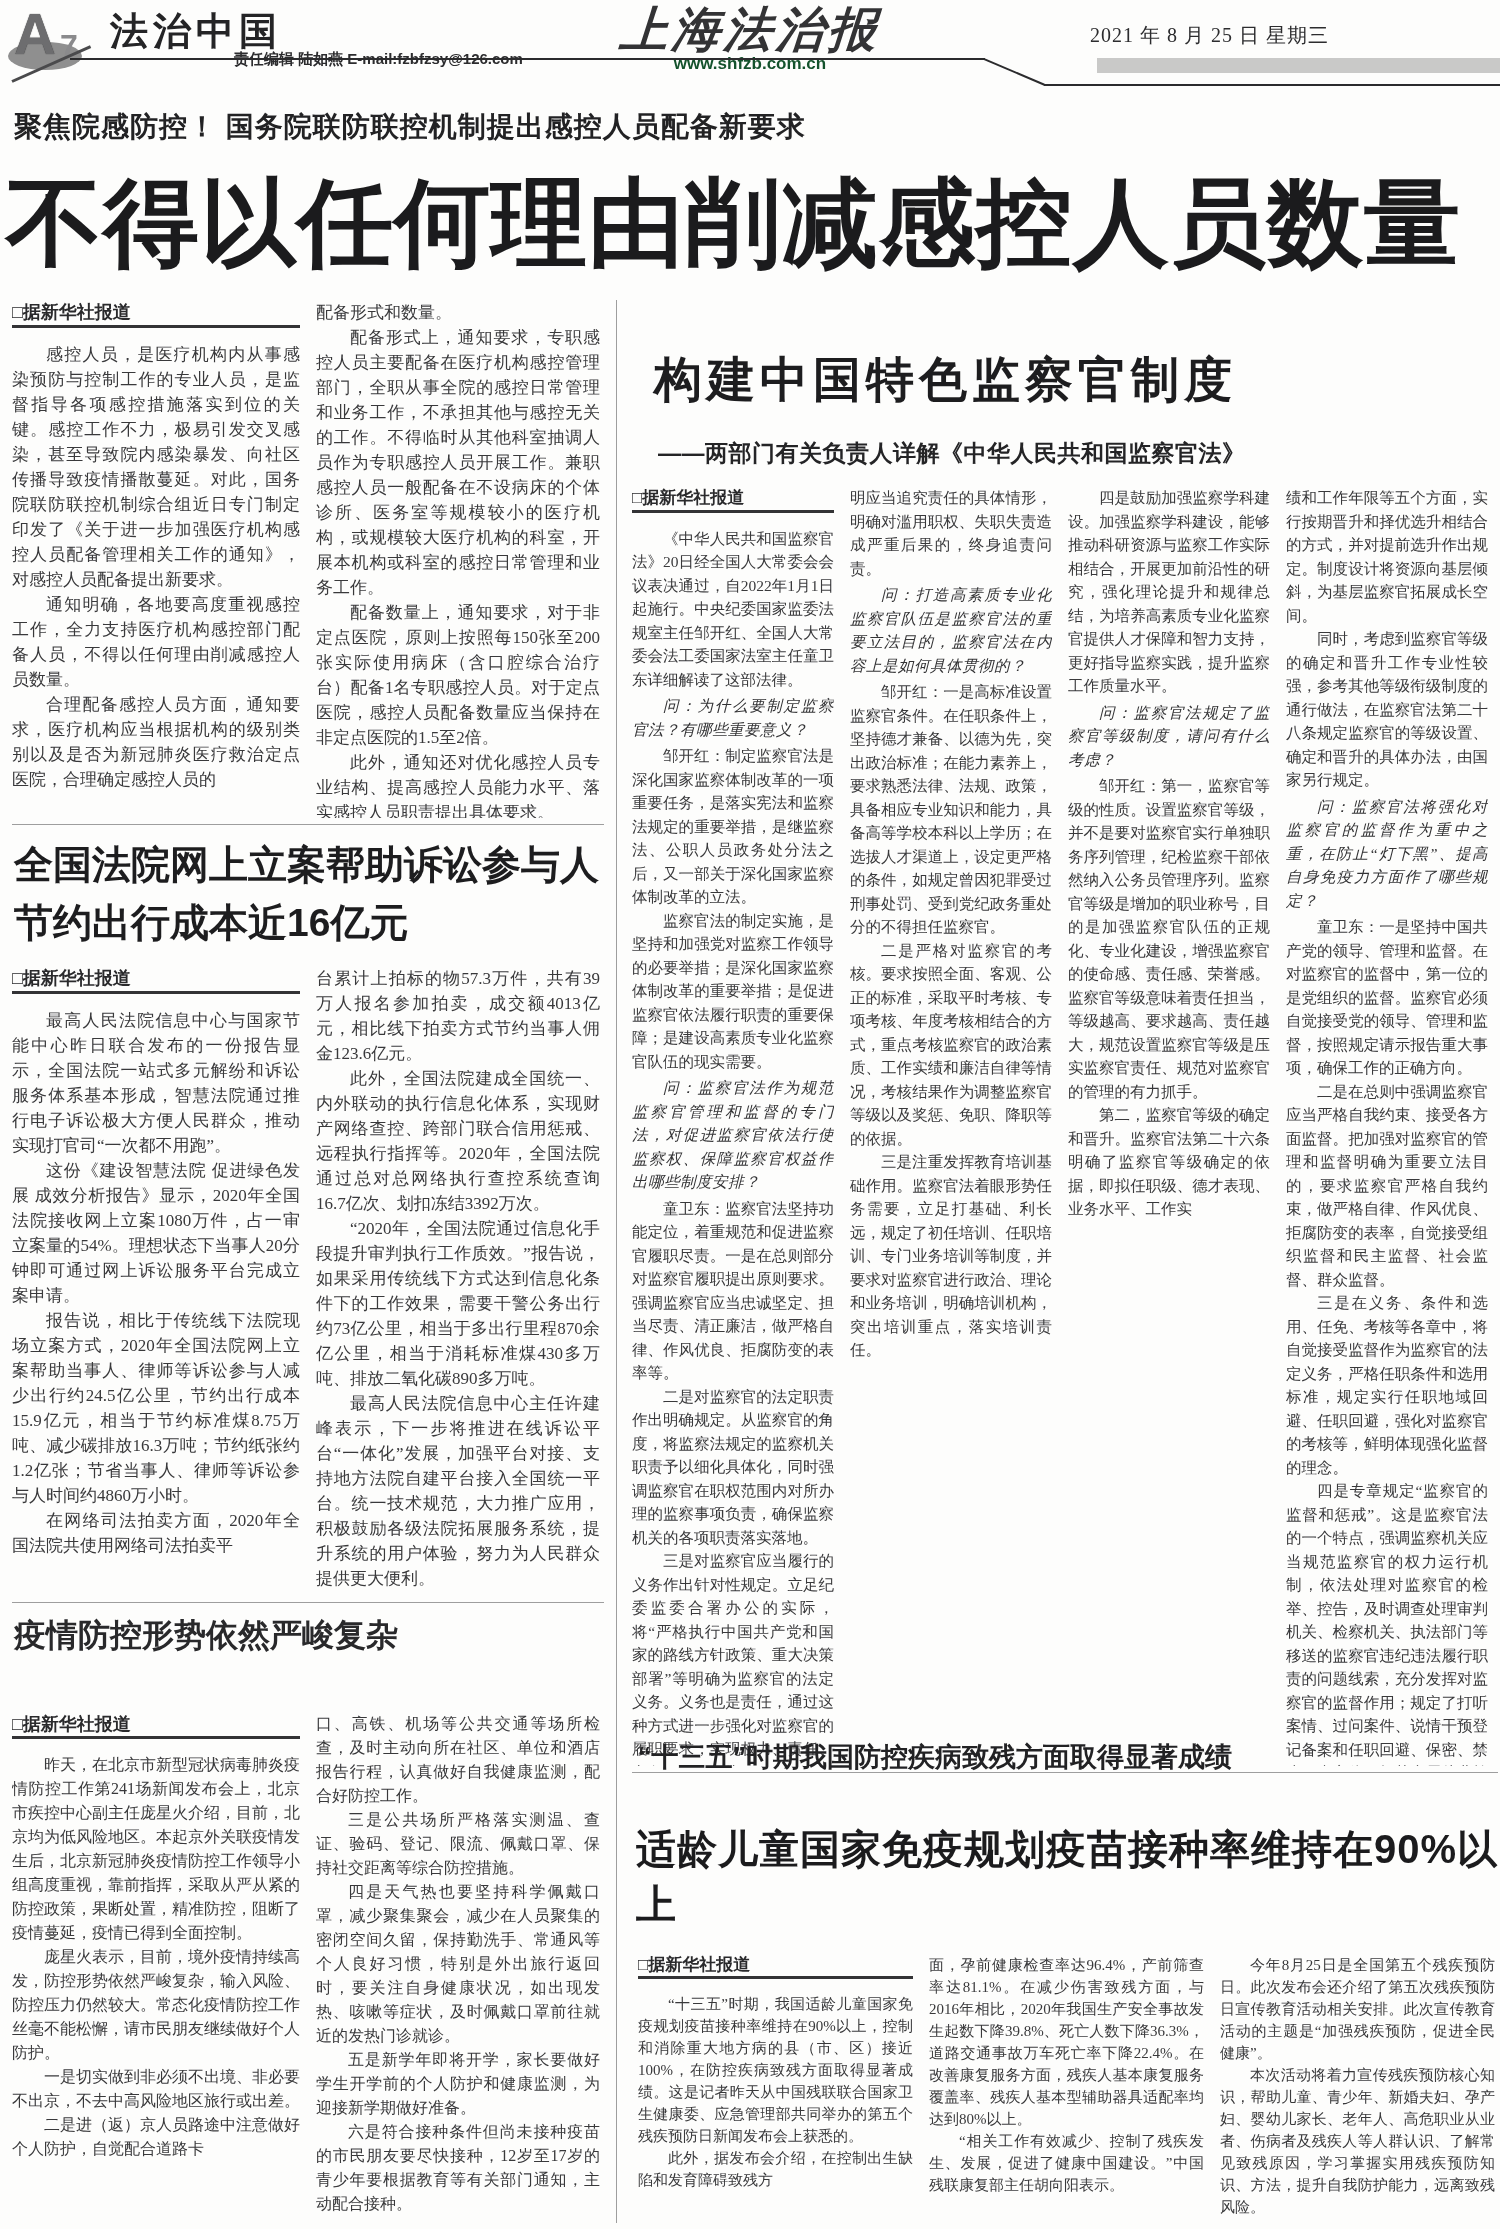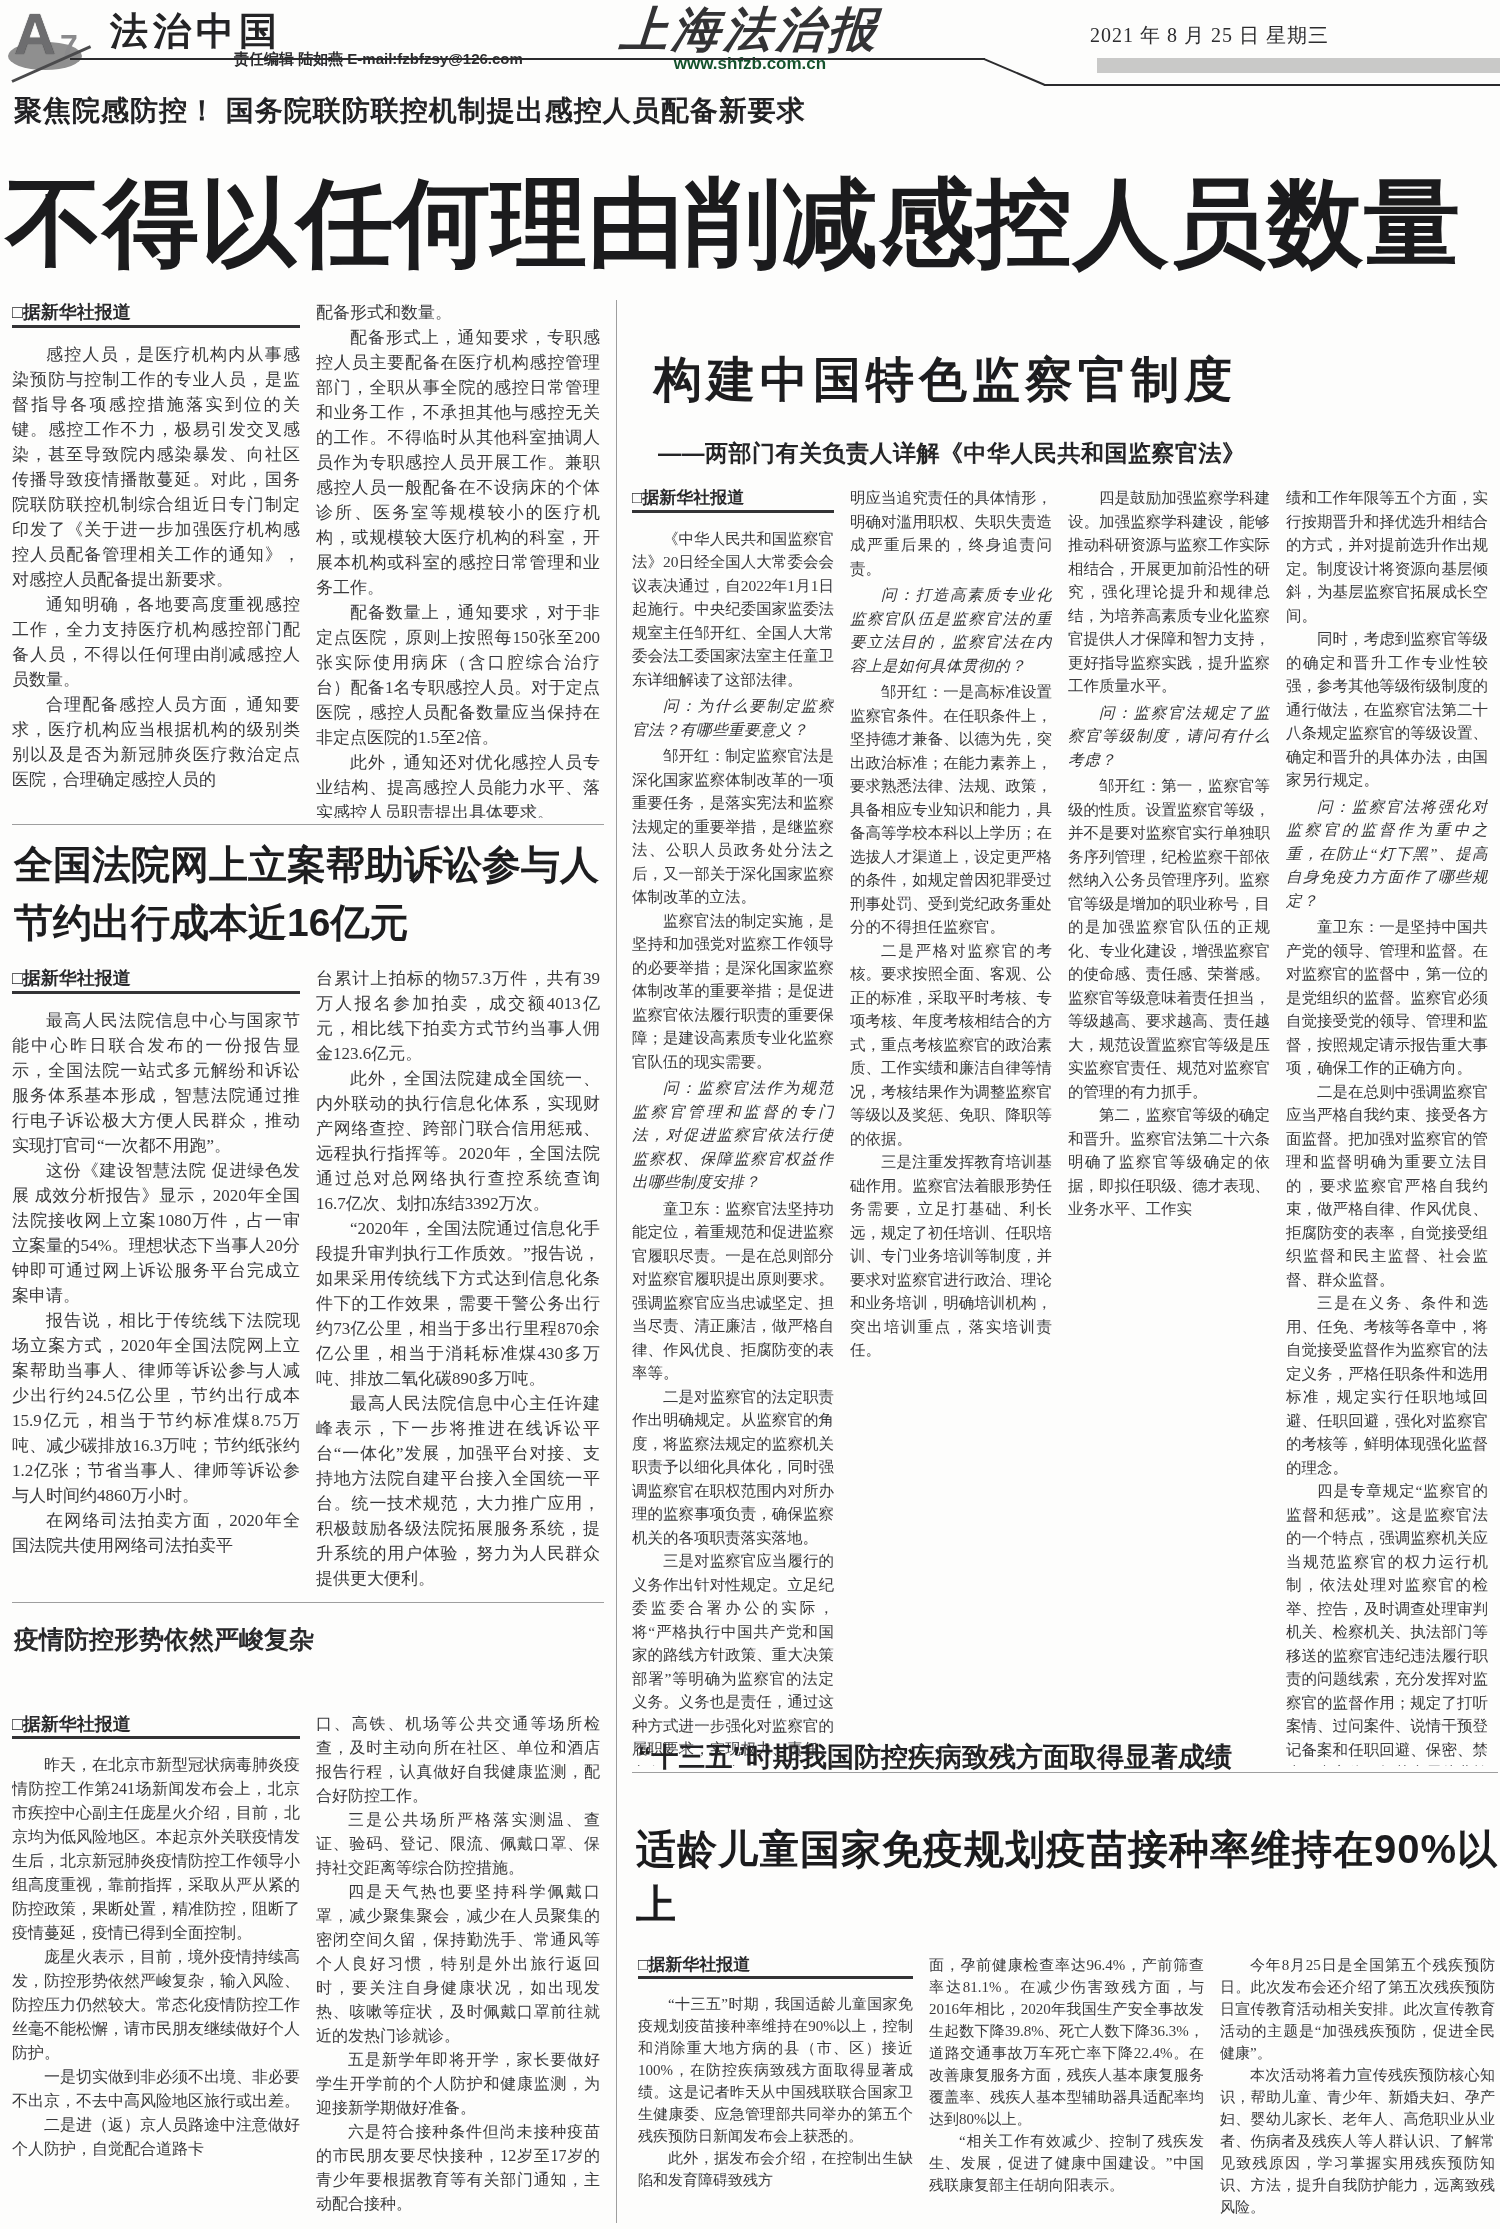--- a/index.html
+++ b/index.html
@@ -24,21 +24,21 @@
   .website{position:absolute;left:560px;top:54px;width:380px;text-align:center;
           font-family:"Liberation Sans",sans-serif;font-weight:bold;font-size:17px;color:#14532d;}
   .date{position:absolute;left:1090px;top:22px;font-size:20px;color:#2c2c2e;letter-spacing:1px;}
   .rule-left{position:absolute;left:70px;top:58px;width:915px;height:2px;background:#2b2b2d;}
   .rule-diag{position:absolute;left:984px;top:58px;width:66px;height:2px;background:#2b2b2d;
           transform:rotate(23deg);transform-origin:left top;}
   .rule-right{position:absolute;left:1044px;top:84px;width:456px;height:2px;background:#2b2b2d;}
   .graybar{position:absolute;left:1097px;top:58px;width:403px;height:15px;background:#c9c9c8;}
 
   
-  .kicker-main{position:absolute;left:14px;top:92px;font-family:"Liberation Sans",sans-serif;
+  .kicker-main{position:absolute;left:14px;top:108px;font-family:"Liberation Sans",sans-serif;
           font-weight:bold;font-size:28px;letter-spacing:1px;color:#222224;}
   .headline-main{position:absolute;left:6px;top:160px;width:1492px;white-space:nowrap;
           font-family:Liberation Sans, sans-serif;font-weight:bold;font-size:96px;
           letter-spacing:1px;color:#1b1b1d;}
 
   .byline{font-family:"Liberation Sans",sans-serif;font-weight:bold;font-size:18px;color:#2a2a2c;
           padding-bottom:0;border-bottom:3px solid #333335;margin-bottom:14px;}
   .byline.small{font-size:17px;}
 
   .cols{position:absolute;display:flex;overflow:hidden;align-items:stretch;}
@@ -48,21 +48,21 @@
   .body p.q{font-style:italic;letter-spacing:0.5px;margin:3px 0;color:#333335;}
 
   .fs17{font-size:17px;line-height:25px;}
   .fs16{font-size:16px;line-height:24px;}
   .fs155{font-size:15.5px;line-height:23.5px;}
   .fs15{font-size:15px;line-height:22px;}
 
   .h-art2{position:absolute;left:14px;top:836px;font-family:"Liberation Sans",sans-serif;
           font-weight:bold;font-size:39px;line-height:58px;color:#1d1d1f;letter-spacing:0;}
   .kicker-art4{position:absolute;left:14px;top:1614px;font-family:"Liberation Sans",sans-serif;
-          font-weight:bold;font-size:25px;color:#29292b;margin-top:9px;}
+          font-weight:bold;font-size:32px;color:#29292b;}
   .h-art4{position:absolute;left:12px;top:1646px;font-family:"Liberation Sans",sans-serif;
           font-weight:bold;font-size:42px;color:#1d1d1f;letter-spacing:1px;}
   .h-art3{position:absolute;left:654px;top:348px;font-family:"Liberation Sans",sans-serif;
           font-weight:bold;font-size:48px;letter-spacing:5px;color:#1d1d1f;}
   .sub-art3{position:absolute;left:658px;top:438px;font-family:"Liberation Sans",sans-serif;
           font-weight:bold;font-size:23px;color:#242426;letter-spacing:0.5px;}
   .kicker-art5{position:absolute;left:638px;top:1731px;font-family:"Liberation Sans",sans-serif;
           font-weight:bold;font-size:27px;color:#222224;margin-top:8px;}
   .h-art5{position:absolute;left:636px;top:1822px;font-family:"Liberation Sans",sans-serif;
           font-weight:bold;font-size:40px;color:#1b1b1d;letter-spacing:1px;}

